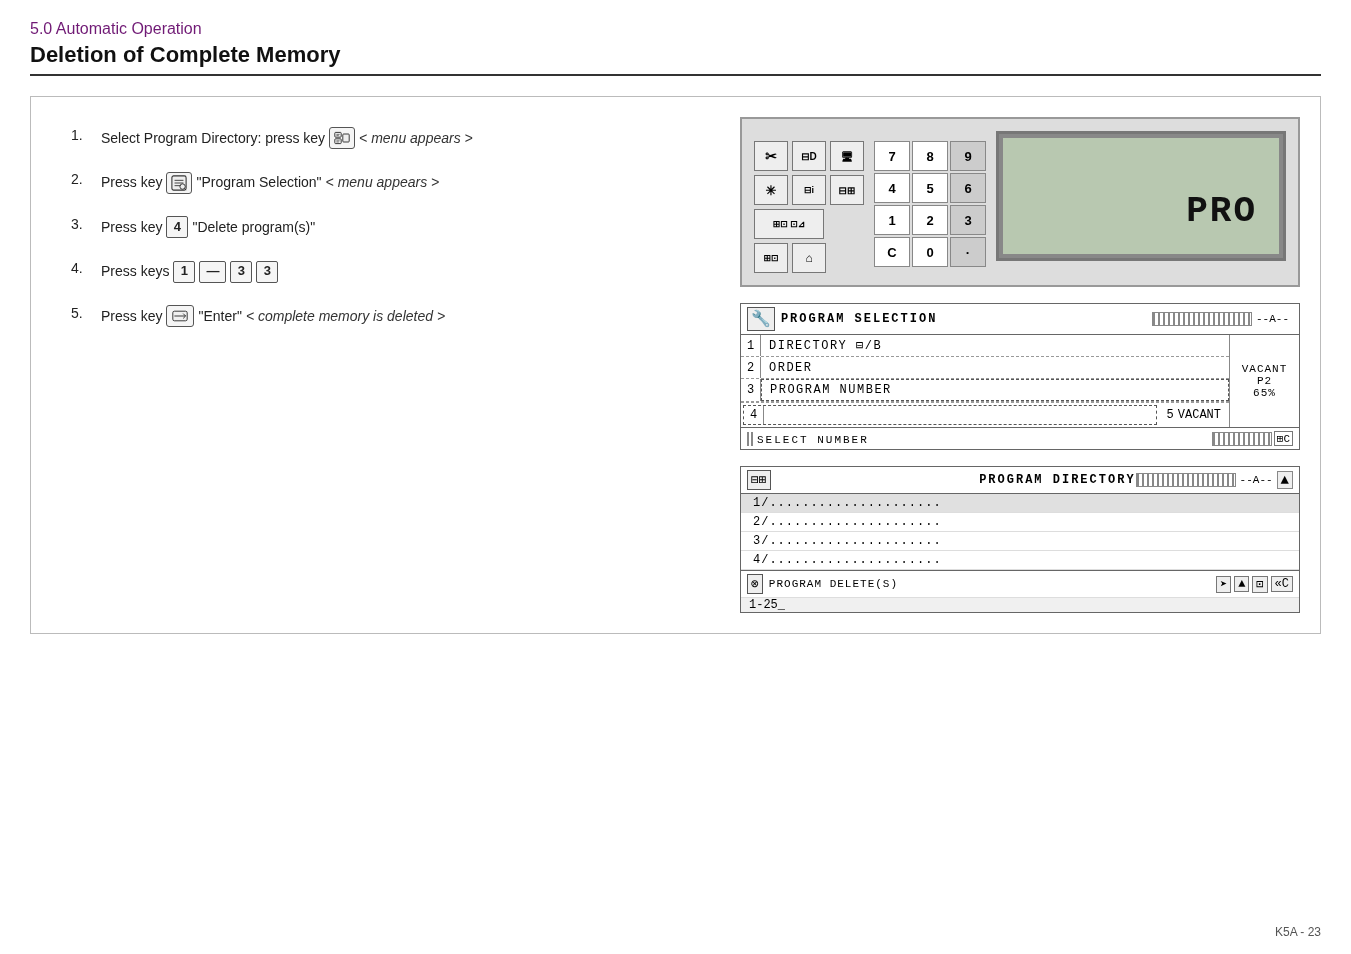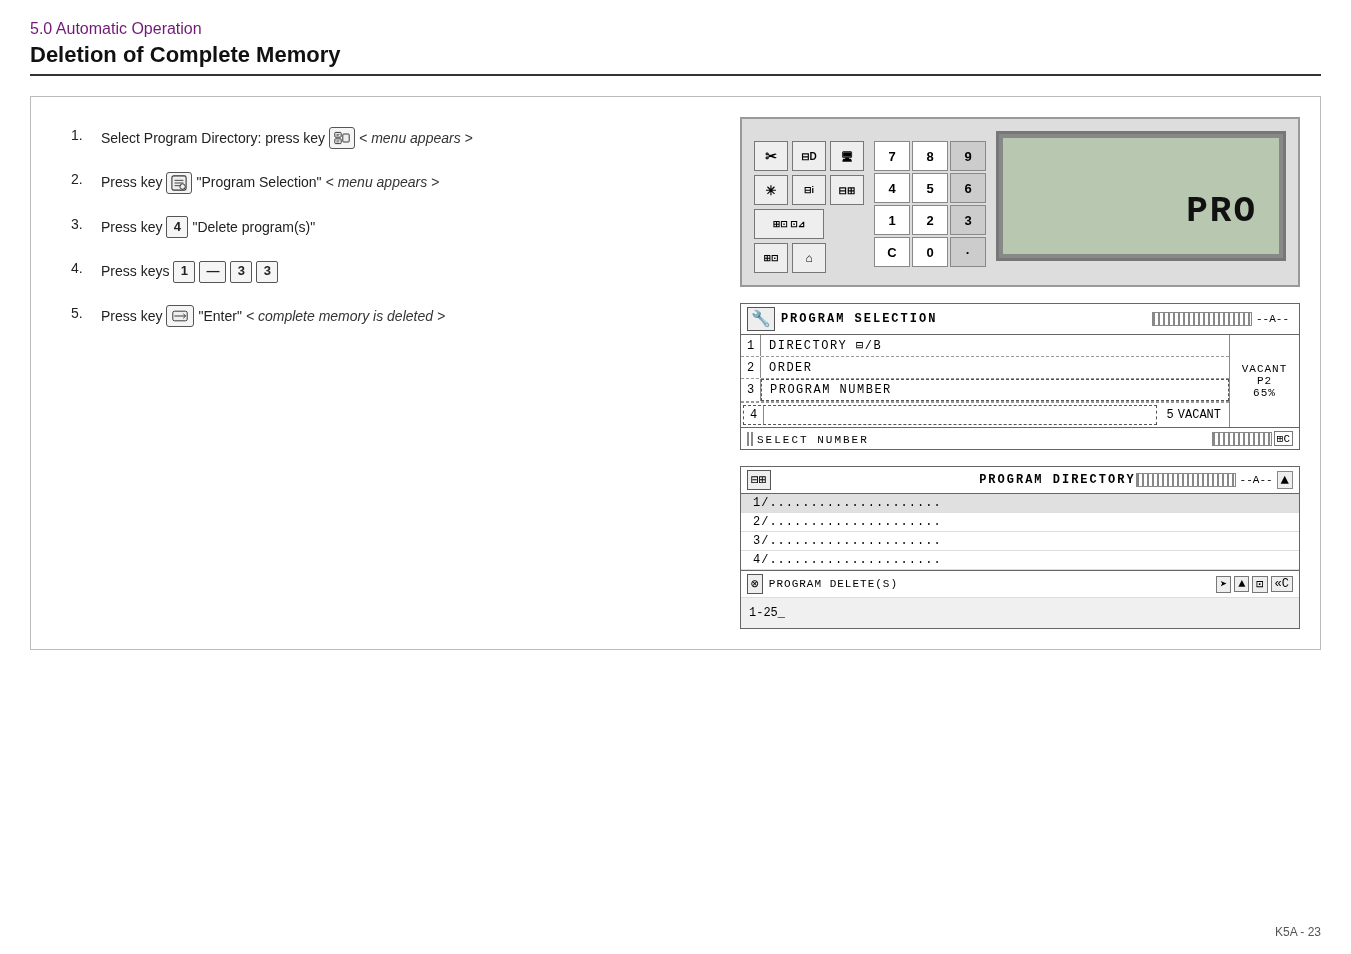--- a/index.html
+++ b/index.html
@@ -457,21 +457,21 @@
         <span style="font-size:13px;margin-right:6px;border:1px solid #555;padding:1px 3px;background:#eee;font-family:'Courier New',monospace;">⊗</span>
         <span style="font-size:11px;letter-spacing:1px;flex:1;font-family:'Courier New',monospace;">PROGRAM  DELETE(S)</span>
         <div style="display:flex;gap:3px;align-items:center;">
           <span style="border:1px solid #777;padding:0 3px;font-size:12px;background:#eee;">➤</span>
           <span style="border:1px solid #777;padding:0 3px;font-size:12px;background:#eee;">▲</span>
           <span style="border:1px solid #777;padding:0 3px;font-size:12px;background:#eee;">⊡</span>
           <span style="border:1px solid #777;padding:0 3px;font-size:12px;background:#eee;">«C</span>
         </div>
       </div>
 
-      <div style="padding:8px 8px;background:#f0f0f0;border-top:1px solid #ddd;font-family:'Courier New',monospace;font-size:12px;">
+      <div style="padding:0 8px;background:#f0f0f0;border-top:1px solid #ddd;font-family:'Courier New',monospace;font-size:12px;">
         <span>1-25_</span>
       </div>
     </div>
 
   </div>
 </div>
 
 <div class="page-footer">K5A - 23</div>
 
 </body></html>

